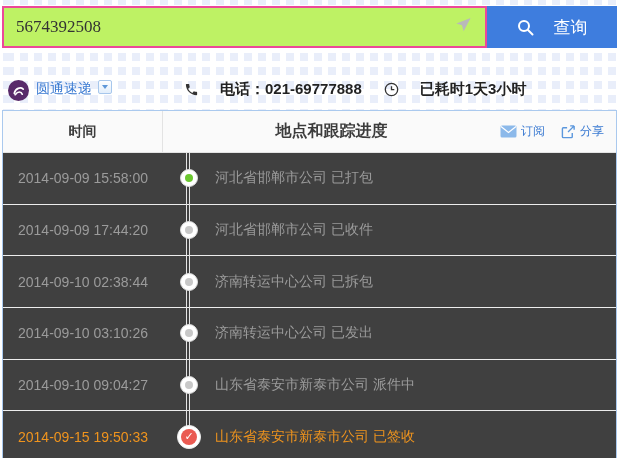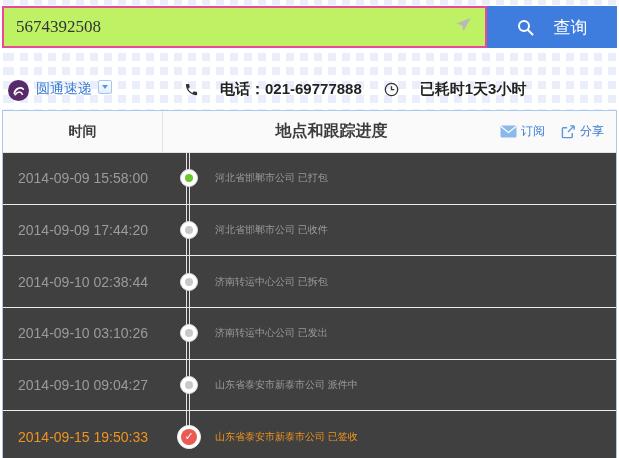--- a/index.html
+++ b/index.html
@@ -68,21 +68,21 @@
     width:18px; height:18px; border-radius:50%; background:#fff; border:1px solid #dcdcdc; z-index:2;
   }
   .dot-inner {
     position:absolute; inset:4px; border-radius:50%; background:#c8c8c8;
     display:flex; align-items:center; justify-content:center;
     color:#fff; font-size:11px; font-weight:bold;
   }
   .row.dot-green .dot-inner { background:#6bc72f; }
   .row.dot-check .dot { width:24px; height:24px; border-color:#ebebeb; }
   .row.dot-check .dot-inner { inset:3px; background:#ea5a52; }
-  .cell-text { flex:1; display:flex; align-items:center; color:#9b9b9b; font-size:10px; }
+  .cell-text { flex:1; display:flex; align-items:center; color:#9b9b9b; font-size:14px; }
   .row.hl .cell-time, .row.hl .cell-text { color:#f0941d; }
 </style>
 </head>
 <body>
 
 <div class="searchbar">
   <div class="input-wrap">
     <input class="track-input" type="text" value="5674392508" style="">
     <span class="send-ico">
       <svg width="19" height="19" viewBox="0 0 24 24">

